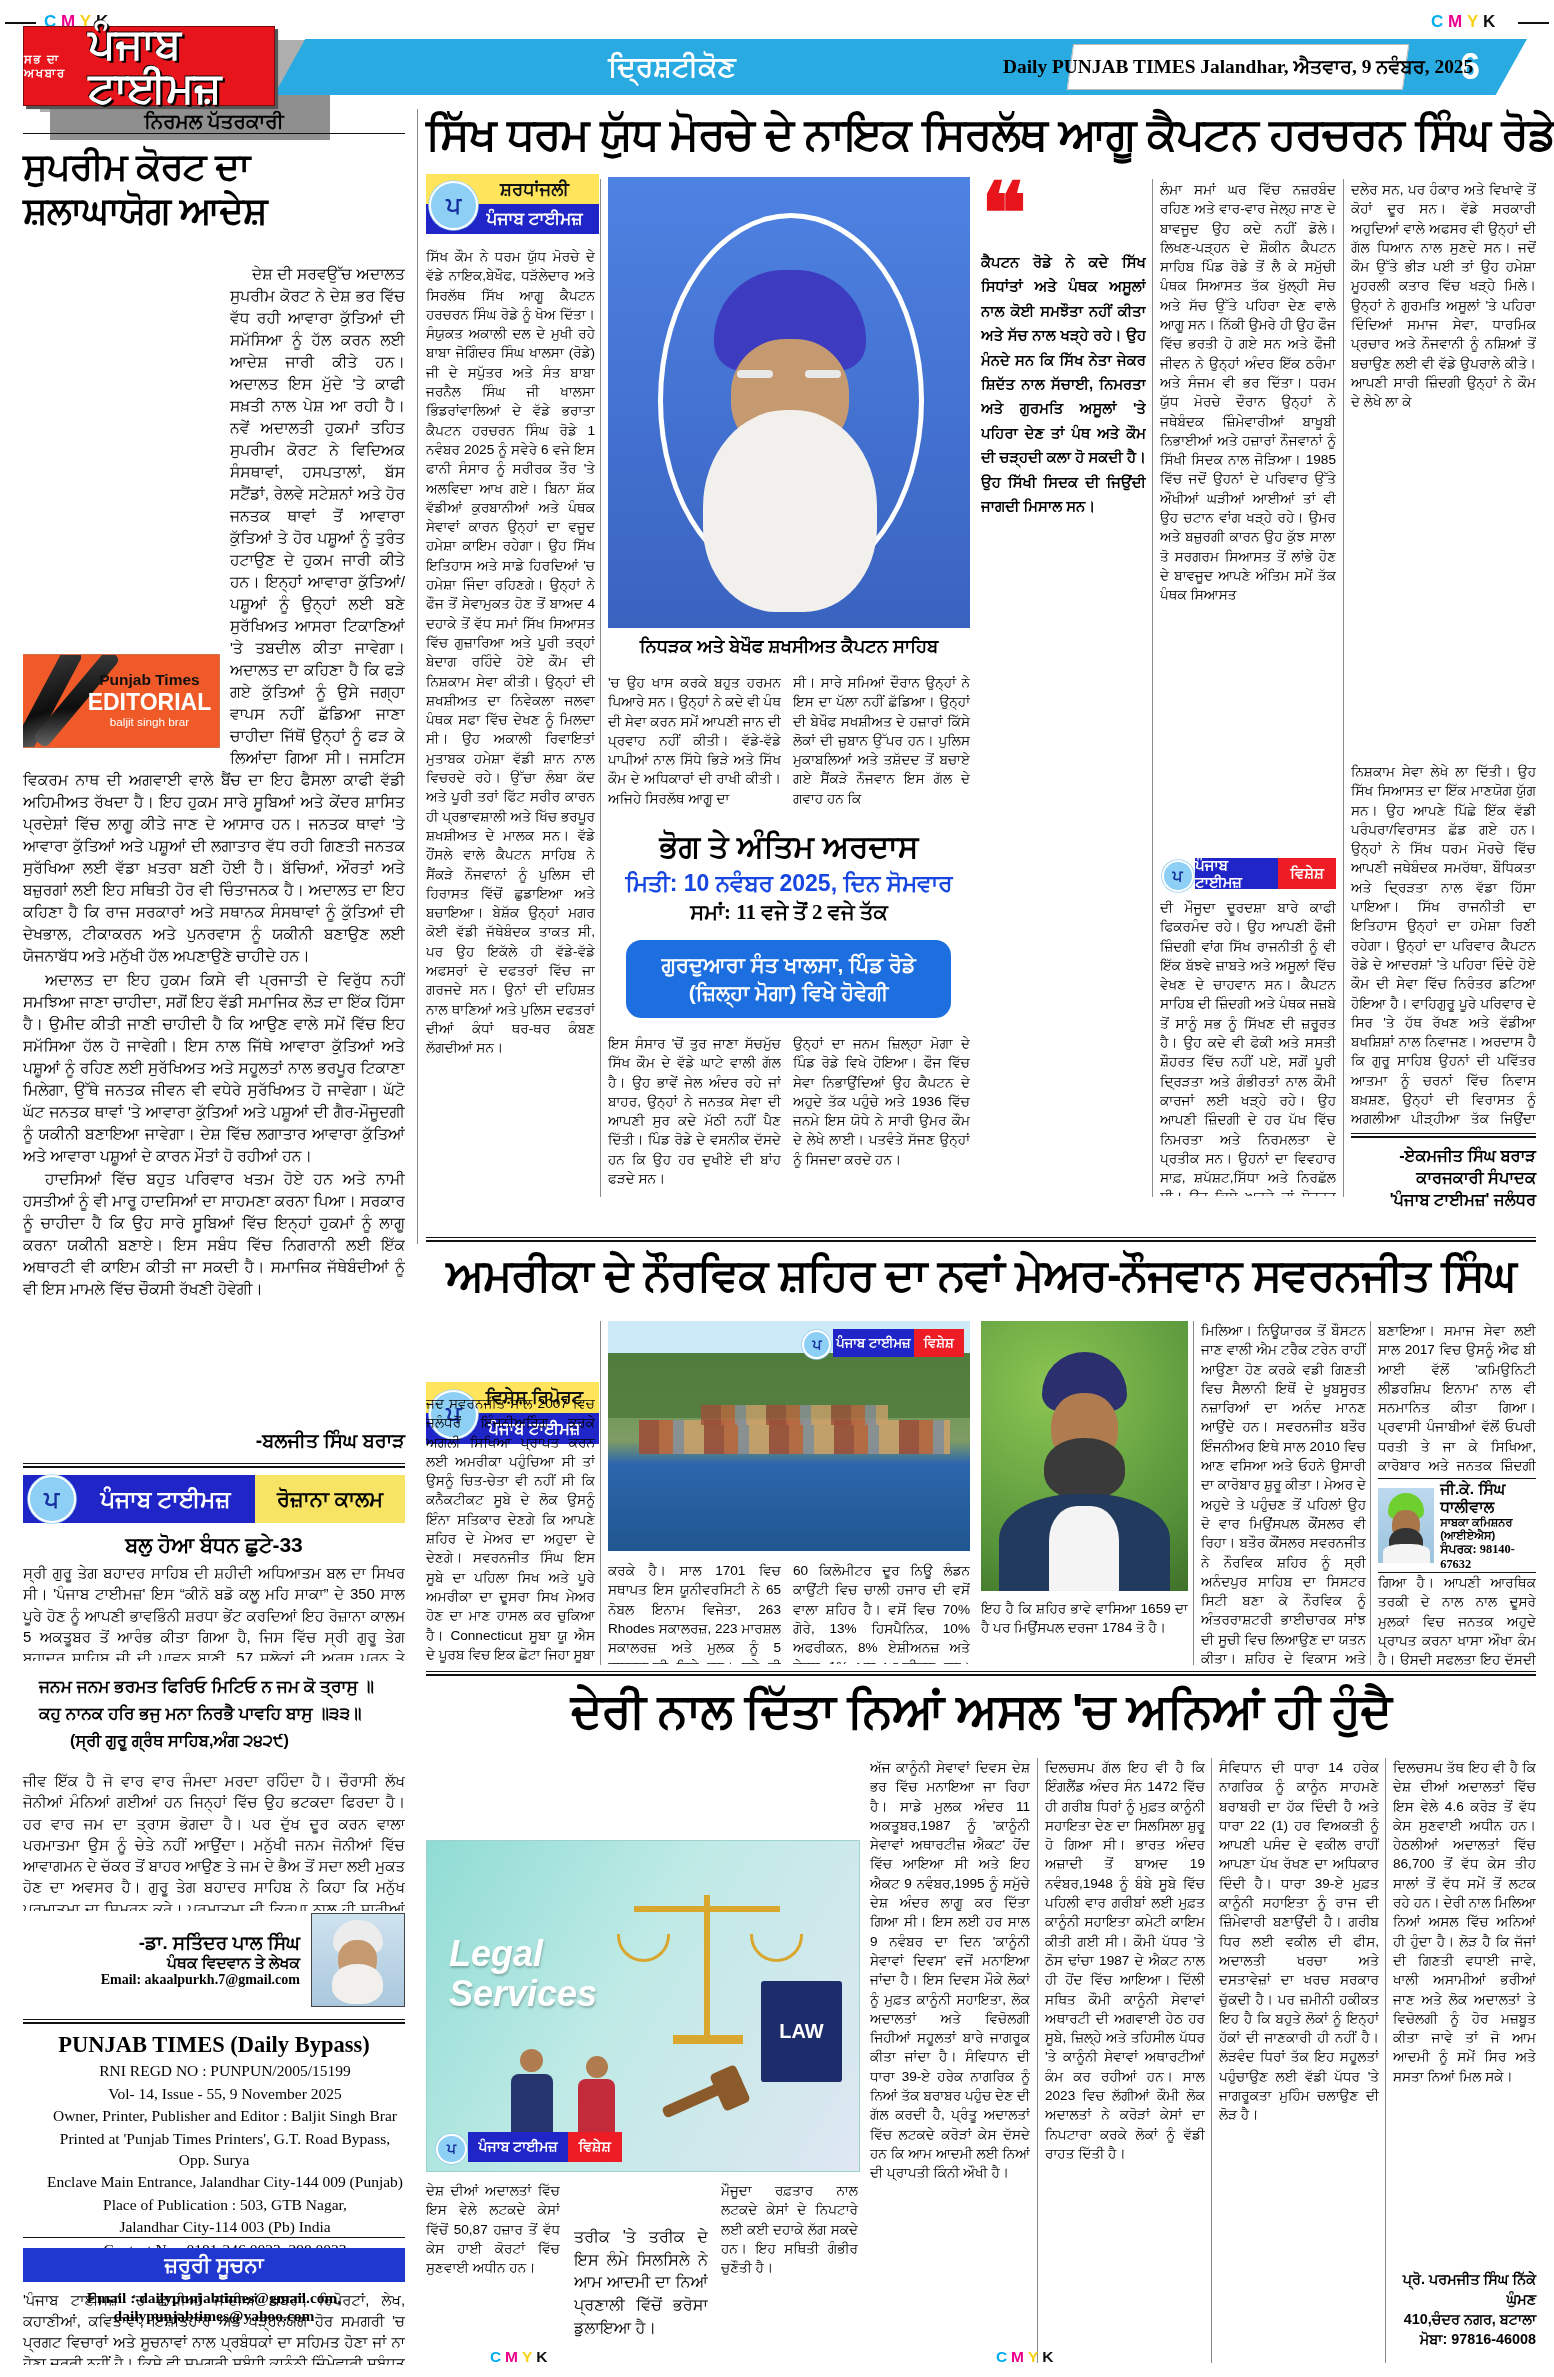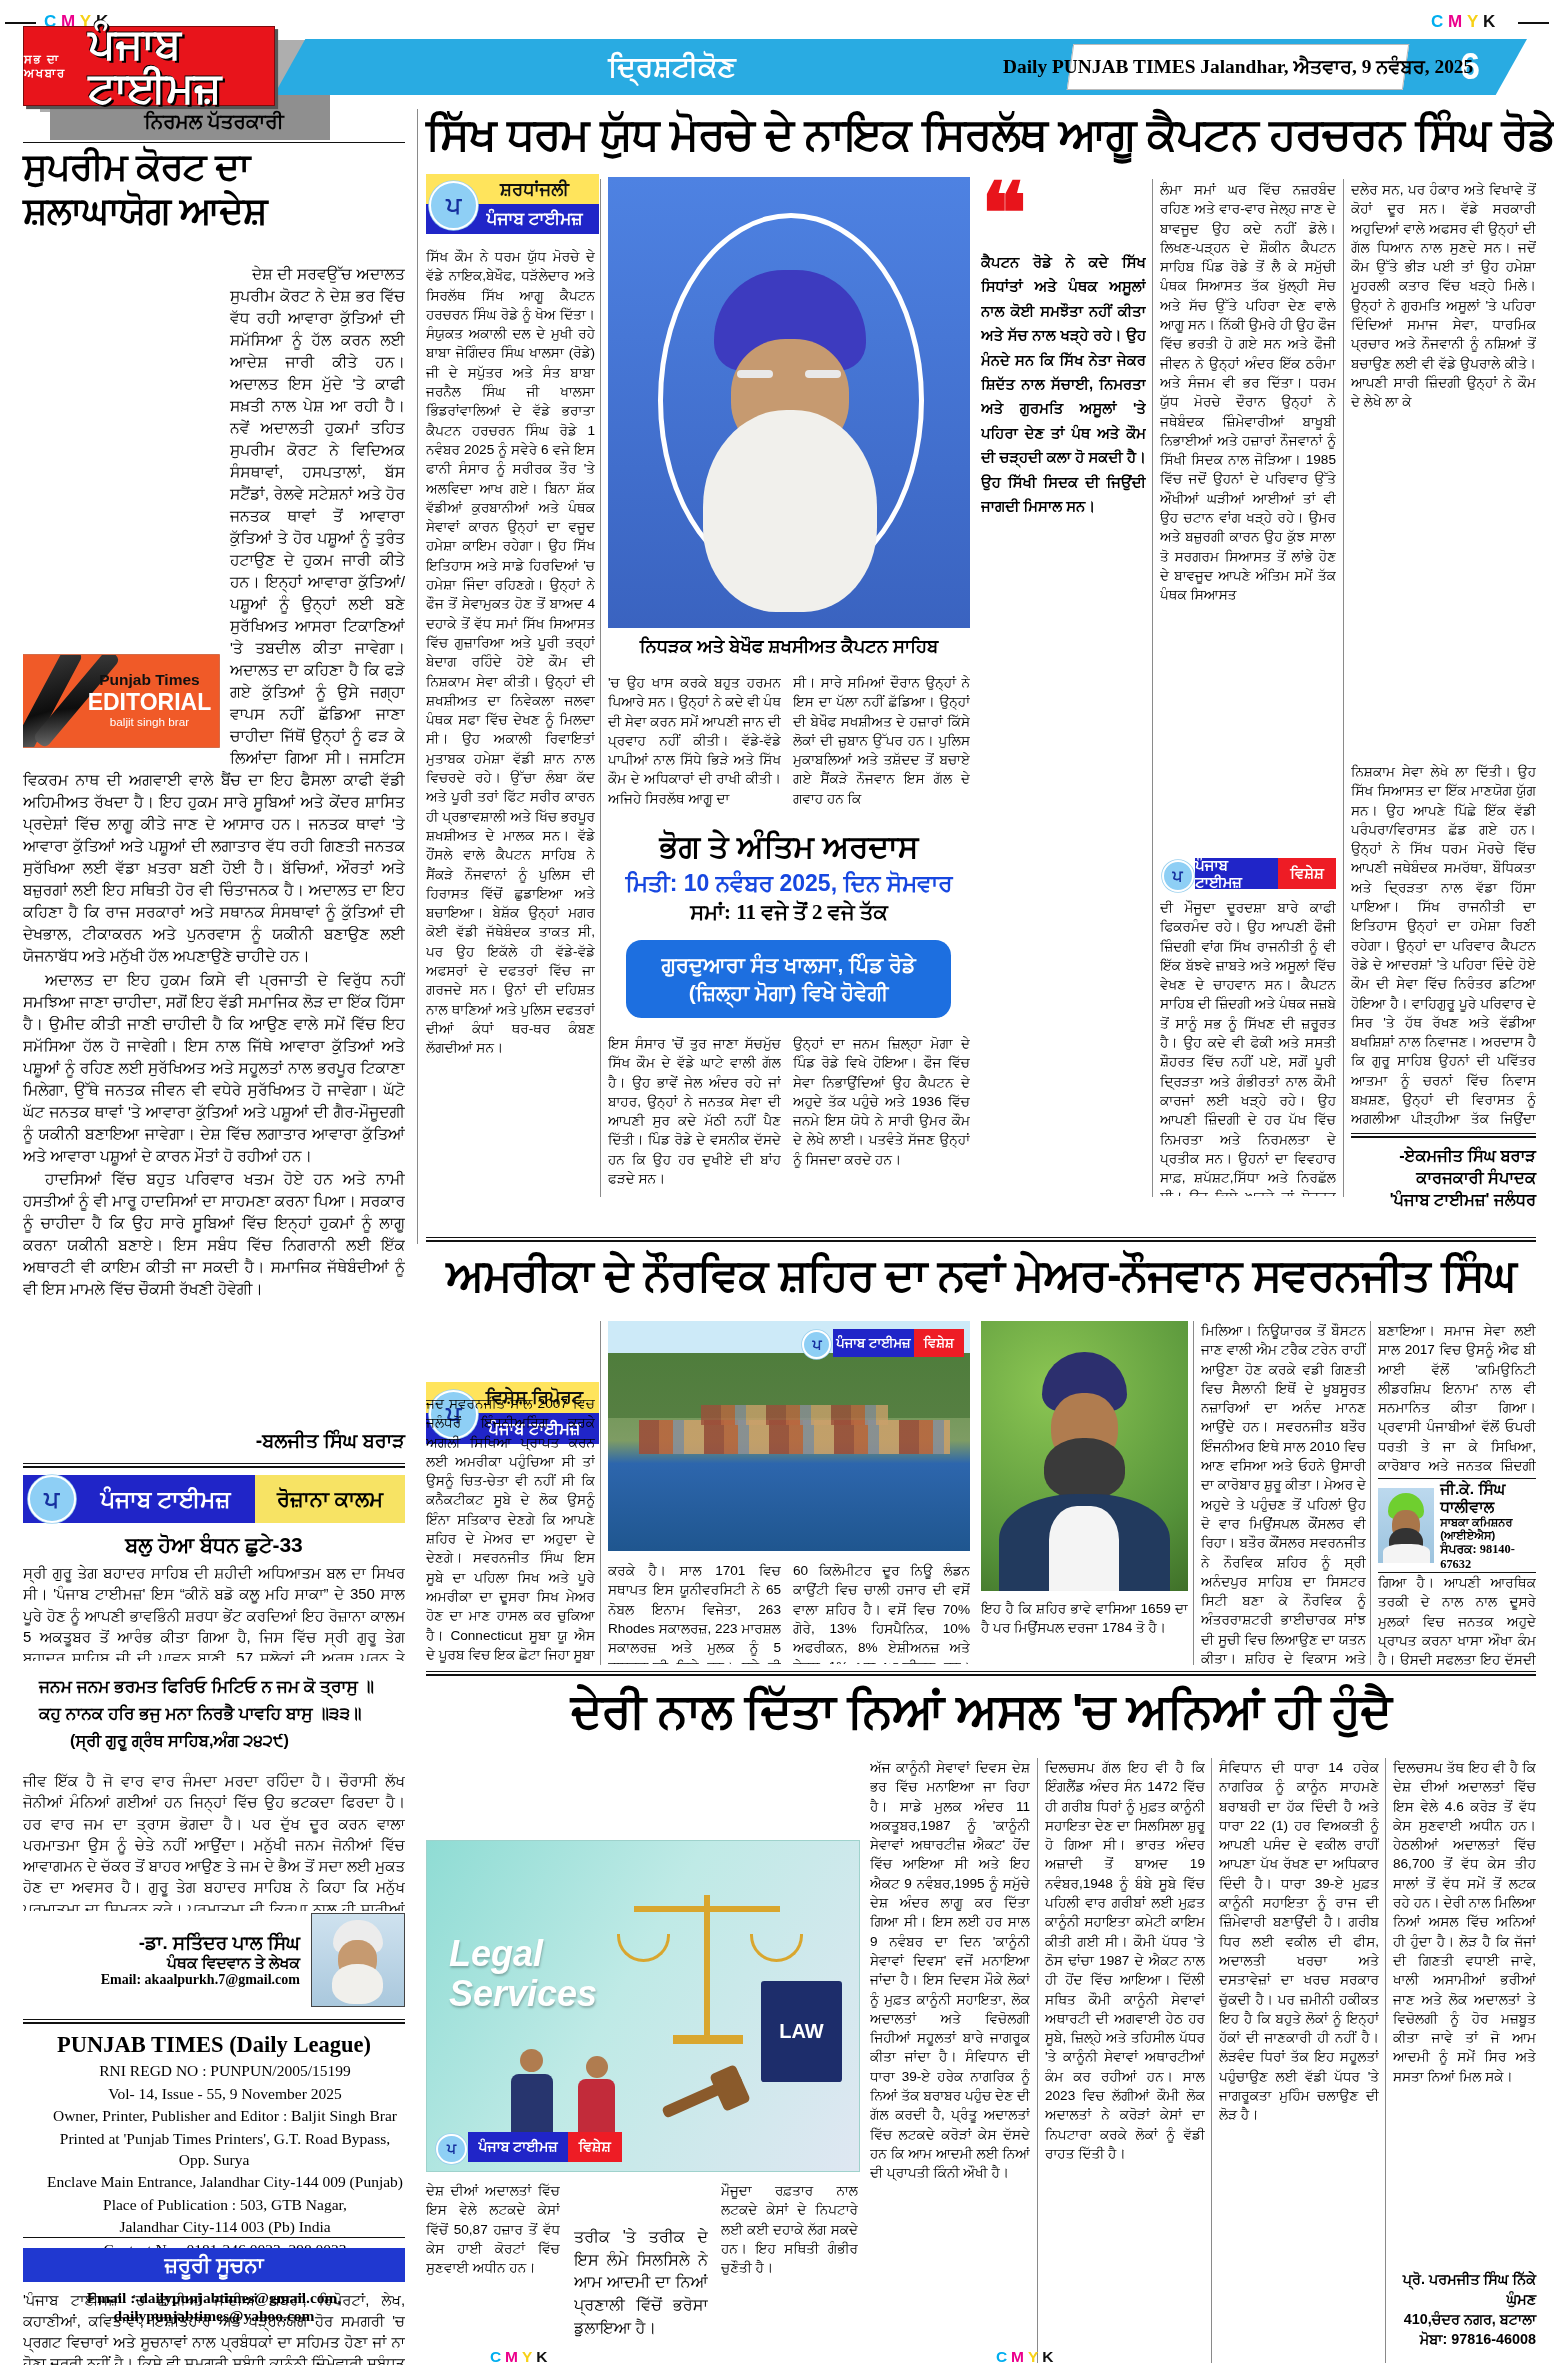--- a/index.html
+++ b/index.html
@@ -105,21 +105,21 @@
   </div>
   <div class="pageno" style="margin-right:47px;">6</div>
 </div>
 <div class="abs logo-red" style="left:23px;top:26.4px;width:250px;height:78px;">
   <div class="logo-tag">ਸਭ ਦਾ ਅਖਬਾਰ</div>
   <div class="logo-title">ਪੰਜਾਬ ਟਾਈਮਜ਼</div>
 </div>
 
 <div class="abs vline" style="left:417px;top:109px;height:1135px;"></div>
 
-<div class="abs" style="left:23px;top:110px;width:382px;text-align:center;font-weight:800;font-size:20px;border-bottom:1.6px solid #111;padding-bottom:9px;">ਨਿਰਮਲ ਪੱਤਰਕਾਰੀ</div>
+<div class="abs" style="left:23px;top:110px;width:382px;text-align:center;font-weight:800;font-size:20px;border-bottom:1.6px solid #111;padding-bottom:0;">ਨਿਰਮਲ ਪੱਤਰਕਾਰੀ</div>
 <div class="abs hl" style="left:23px;top:145px;width:382px;font-size:37px;line-height:1.18;">ਸੁਪਰੀਮ ਕੋਰਟ ਦਾ ਸ਼ਲਾਘਾਯੋਗ ਆਦੇਸ਼</div>
 
 <div class="abs bt" style="left:23px;top:263px;width:382px;height:1166px;font-size:15.5px;">
   <div class="ed-badge" style="float:left;width:196px;height:92px;margin:392px 11px 7.8px 0;">
     <div class="pen" style="width:20px;height:117px;left:14px;top:-12.4px;transform:rotate(28deg);"></div>
     <div class="pen" style="width:17px;height:117px;left:45px;top:-15.5px;transform:rotate(40deg);"></div>
     <div style="position:absolute;right:7.8px;top:14px;text-align:center;">
       <div class="t1">Punjab Times</div>
       <div class="t2">EDITORIAL</div>
       <div class="t3">baljit singh brar</div>
@@ -163,21 +163,21 @@
   </div>
   <div class="ph-kalam" style="position:relative;width:92px;height:92px;">
     <div class="turban" style="width:50px;height:33px;left:21px;top:6.2px;background:#ececec;"></div>
     <div class="face" style="width:39px;height:40px;left:26.4px;top:26.4px;"></div>
     <div class="beard" style="width:51px;height:40px;left:20px;top:50px;"></div>
   </div>
 </div>
 <div class="abs dblrule" style="left:23px;top:2019px;width:382px;"></div>
 
 <div class="abs serif" style="left:23px;top:2032px;width:382px;text-align:center;">
-  <div style="font-weight:800;font-size:22.5px;margin-bottom:3.1px;">PUNJAB TIMES (Daily League)</div>
+  <div style="font-weight:800;font-size:22.5px;margin-bottom:3.1px;">PUNJAB TIMES (Daily Bypass)</div>
   <div style="font-size:15.5px;line-height:1.35;">
       <p style="margin: 0px 0px 1.6px; text-indent: 22px;">RNI REGD NO : PUNPUN/2005/15199</p>
       <p style="margin: 0px 0px 1.6px; text-indent: 22px;">Vol- 14, Issue - 55, 9 November 2025</p>
       <p style="margin: 0px 0px 1.6px; text-indent: 22px;">Owner, Printer, Publisher and Editor : Baljit Singh Brar</p>
       <p style="margin: 0px 0px 1.6px; text-indent: 22px;">Printed at 'Punjab Times Printers', G.T. Road Bypass, Opp. Surya</p>
       <p style="margin: 0px 0px 1.6px; text-indent: 22px;">Enclave Main Entrance, Jalandhar City-144 009 (Punjab)</p>
       <p style="margin: 0px 0px 1.6px; text-indent: 22px;">Place of Publication : 503, GTB Nagar,</p>
       <p style="margin: 0px 0px 1.6px; text-indent: 22px;">Jalandhar City-114 003 (Pb) India</p>
       <p style="margin: 0px 0px 1.6px; text-indent: 22px;">Contact No : 0181-246 0023, 298 0023</p>
       <p style="margin: 0px 0px 1.6px; text-indent: 22px;">Managing Director : Ekamjit Singh</p>

